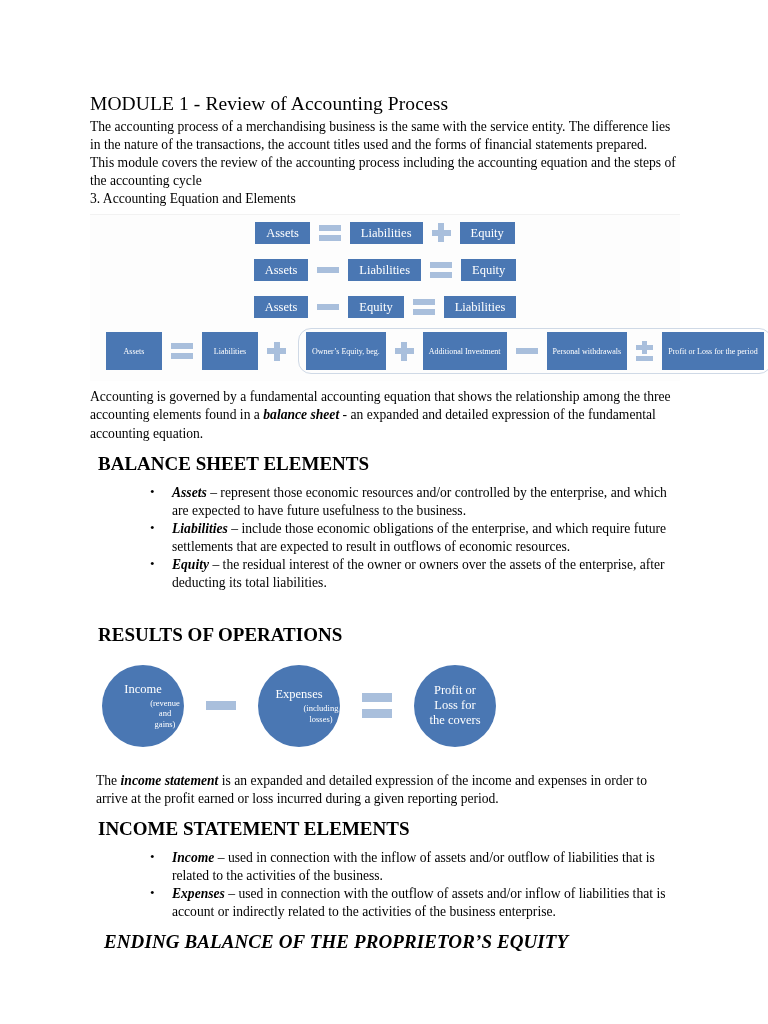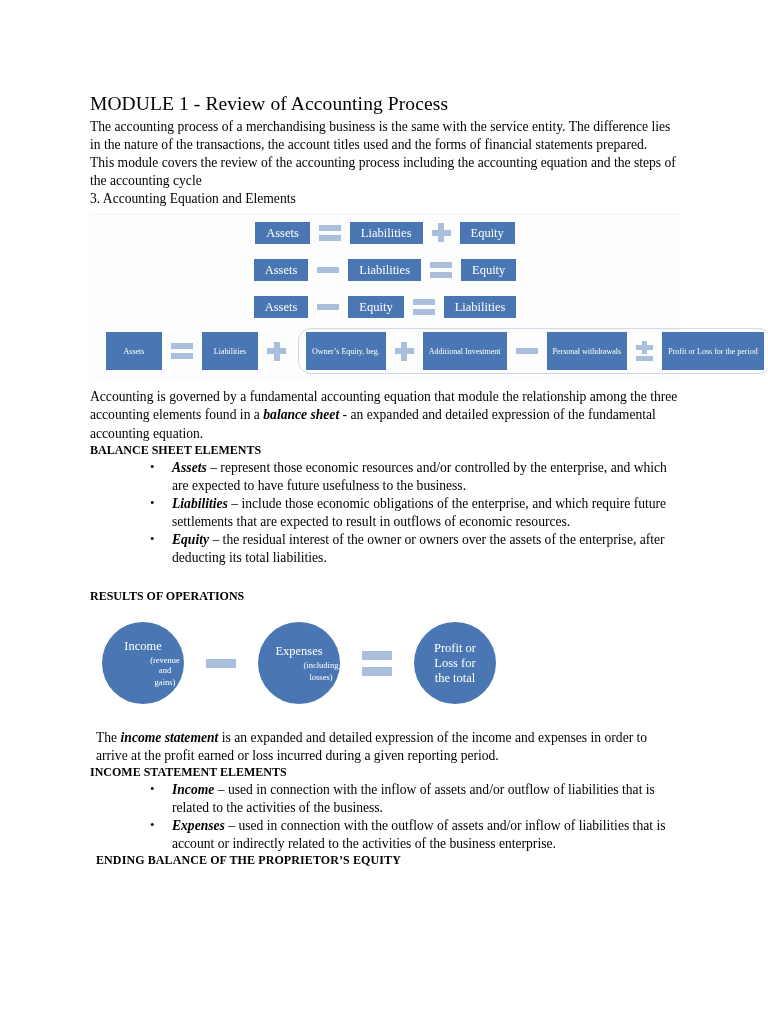--- a/index.html
+++ b/index.html
@@ -36,28 +36,29 @@
     line-height: 1.18;
     letter-spacing: 0.1px;
   }
   .para {
     font-size: 13.6px;
     line-height: 1.33;
     margin: 0;
     text-align: left;
   }
   .section-head {
-    font-size: 12px;
+    font-size: 19px;
     font-weight: bold;
     line-height: 1.33;
-    margin: 0;
+    margin: 8px;
   }
   .section-head.indent {
     padding-left: 6px;
     letter-spacing: 0.1px;
+    font-style: italic;
   }
   .spacer-sm { height: 7px; }
   .spacer-md { height: 16px; }
   .spacer-lg { height: 22px; }
 
   ul.bullets {
     margin: 0;
     padding: 0 0 0 60px;
     list-style: none;
   }
@@ -338,21 +339,21 @@
               <i class="b"></i>
             </span>
           <div class="box sm tall">Profit or Loss for the period</div>
         </div>
       </div>
 
     </div>
 
     <div class="spacer-sm"></div>
 
-    <p class="para"><span>Accounting is governed by a fundamental accounting equation that module the relationship among the three accounting elements found in a </span><span class="inline-em">balance sheet</span><span> - an expanded and detailed expression of the fundamental accounting equation.</span></p>
+    <p class="para"><span>Accounting is governed by a fundamental accounting equation that shows the relationship among the three accounting elements found in a </span><span class="inline-em">balance sheet</span><span> - an expanded and detailed expression of the fundamental accounting equation.</span></p>
 
     <p class="section-head">BALANCE SHEET ELEMENTS</p>
 
     <ul class="bullets">
       <li><span class="term">Assets</span> <span>– represent those economic resources and/or controlled by the enterprise, and which are expected to have future usefulness to the business.</span></li>
       <li><span class="term">Liabilities</span> <span>– include those economic obligations of the enterprise, and which require future settlements that are expected to result in outflows of economic resources.</span></li>
       <li><span class="term">Equity</span> <span>– the residual interest of the owner or owners over the assets of the enterprise, after deducting its total liabilities.</span></li>
     </ul>
 
     <div class="spacer-lg"></div>
@@ -379,21 +380,21 @@
         </div>
 
         <span class="op op-eq">
             <i></i>
             <i></i>
           </span>
 
         <div class="circle">
           <span class="c-main">Profit or</span>
           <span class="c-main">Loss for</span>
-          <span class="c-main">the total</span>
+          <span class="c-main">the covers</span>
         </div>
 
       </div>
     </div>
 
     <div class="spacer-md"></div>
 
     <p class="para" style="padding-left:6px"><span>The </span><span class="inline-em">income statement</span><span> is an expanded and detailed expression of the income and expenses in order to arrive at the profit earned or loss incurred during a given reporting period.</span></p>
 
     <p class="section-head">INCOME STATEMENT ELEMENTS</p>

